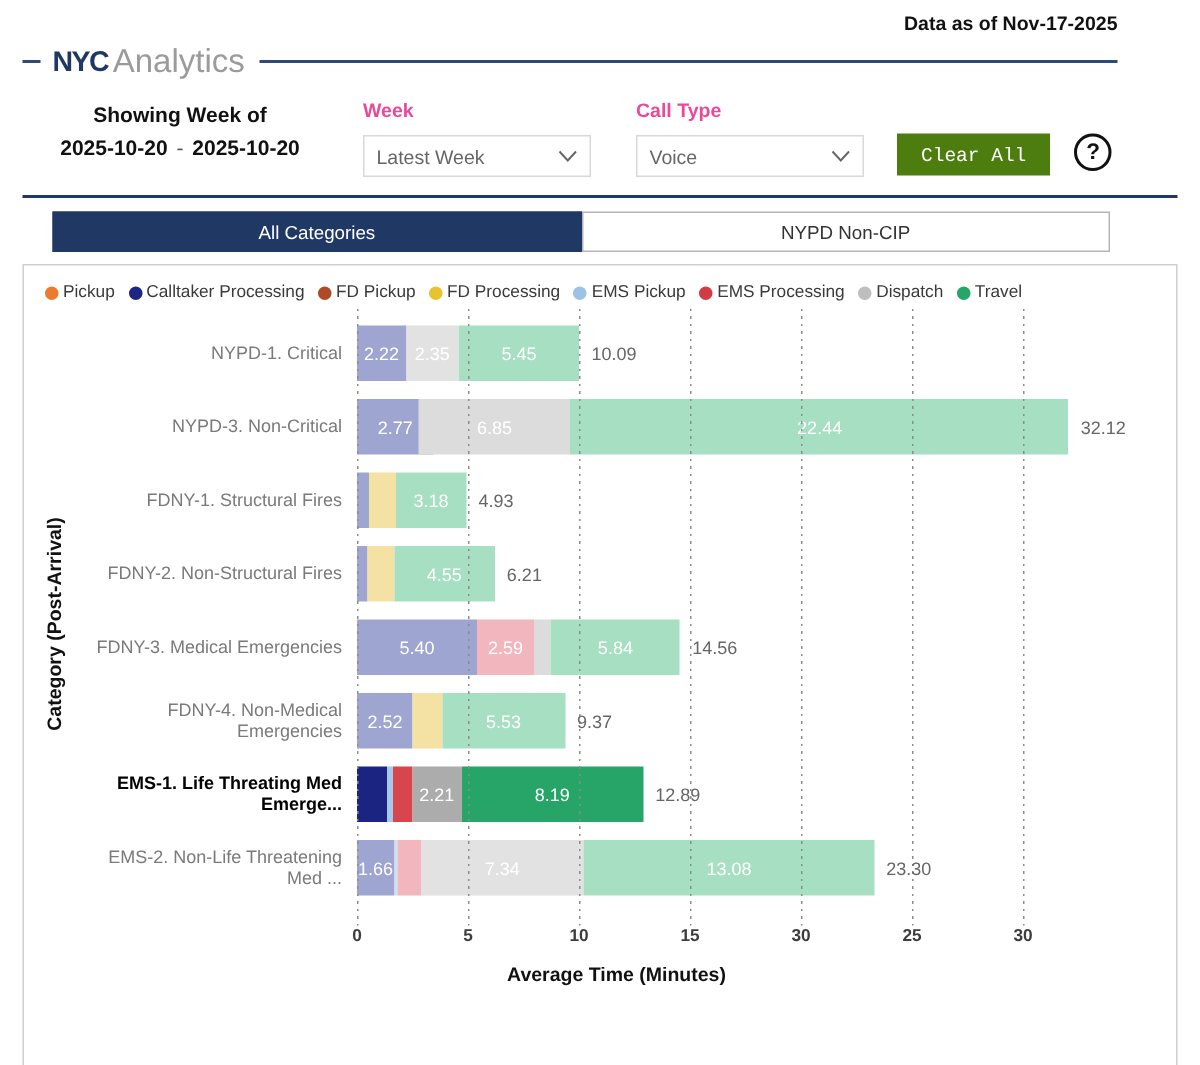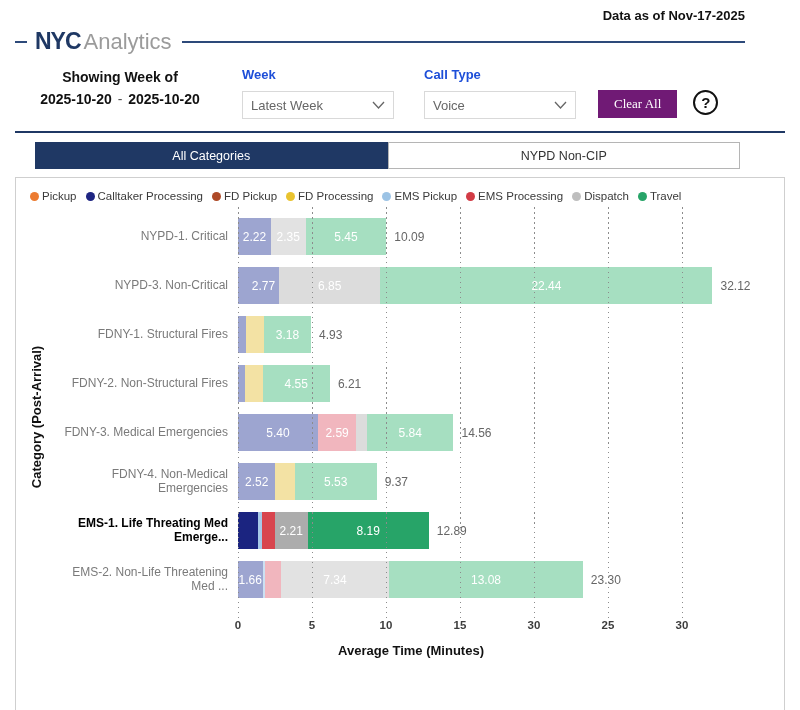--- a/index.html
+++ b/index.html
@@ -17,54 +17,54 @@
   .data-as-of {
     position: absolute; top: 8px; right: 55px;
     font-size: 13px; font-weight: bold; color: #111;
   }
   .logo-row {
     display: flex; align-items: center;
     margin: 22px 55px 0 15px;
   }
   .logo-dash { width: 12px; height: 2px; background: #2d4a7a; margin-right: 8px; }
   .logo-nyc {
-    font-size: 23px; font-weight: 800; letter-spacing: -1px;
+    font-size: 19px; font-weight: 800; letter-spacing: -1px;
     color: #1F3864; line-height: 1;
   }
   .logo-analytics {
     font-size: 22px; font-weight: 400; color: #9b9b9b;
     margin-left: 3px; line-height: 1;
   }
   .logo-rule { flex: 1; height: 2px; background: #2d4a7a; margin-left: 10px; }
 
   
   .filters {
     display: flex; align-items: flex-start;
     margin: 14px 30px 0 30px;
   }
   .week-of { width: 180px; text-align: center; margin-top: 2px; }
   .week-of-title { font-size: 14px; font-weight: bold; color: #111; }
   .week-of-dates { font-size: 14px; font-weight: bold; color: #111; margin-top: 6px; }
   .week-of-dates .sep { font-weight: 400; color: #555; padding: 0 2px; }
 
   .dd-group { margin-left: 32px; width: 152px; }
   .dd-group.call-type { margin-left: 30px; }
-  .dd-label { font-size: 13px; font-weight: bold; color: #1d4ed8; margin-bottom: 9px; }
+  .dd-label { font-size: 13px; font-weight: bold; color: #ec4899; margin-bottom: 9px; }
   .dropdown {
     height: 28px; border: 1px solid #d9d9d9; background: #fff;
     display: flex; align-items: center; justify-content: space-between;
     padding: 0 8px; cursor: pointer;
   }
   .dropdown .dd-value { font-size: 13px; color: #666; }
   .dropdown svg { flex: 0 0 auto; }
 
   .clear-all {
     margin-left: 22px; margin-top: 23px;
-    background: #701a75; color: #fff; border: none;
-    font-size: 13px; font-family: Liberation Serif, serif;
+    background: #4d7c0f; color: #fff; border: none;
+    font-size: 13px; font-family: Liberation Mono, monospace;
     padding: 6px 16px; height: 28px; cursor: pointer;
   }
   .help {
     margin-left: 16px; margin-top: 23px;
     width: 25px; height: 25px; border: 2.5px solid #111; border-radius: 50%;
     display: flex; align-items: center; justify-content: center;
     font-size: 15px; font-weight: bold; color: #111; cursor: pointer;
   }
 
   .navy-sep { height: 2px; background: #1F3864; margin: 12px 15px 0 15px; }

